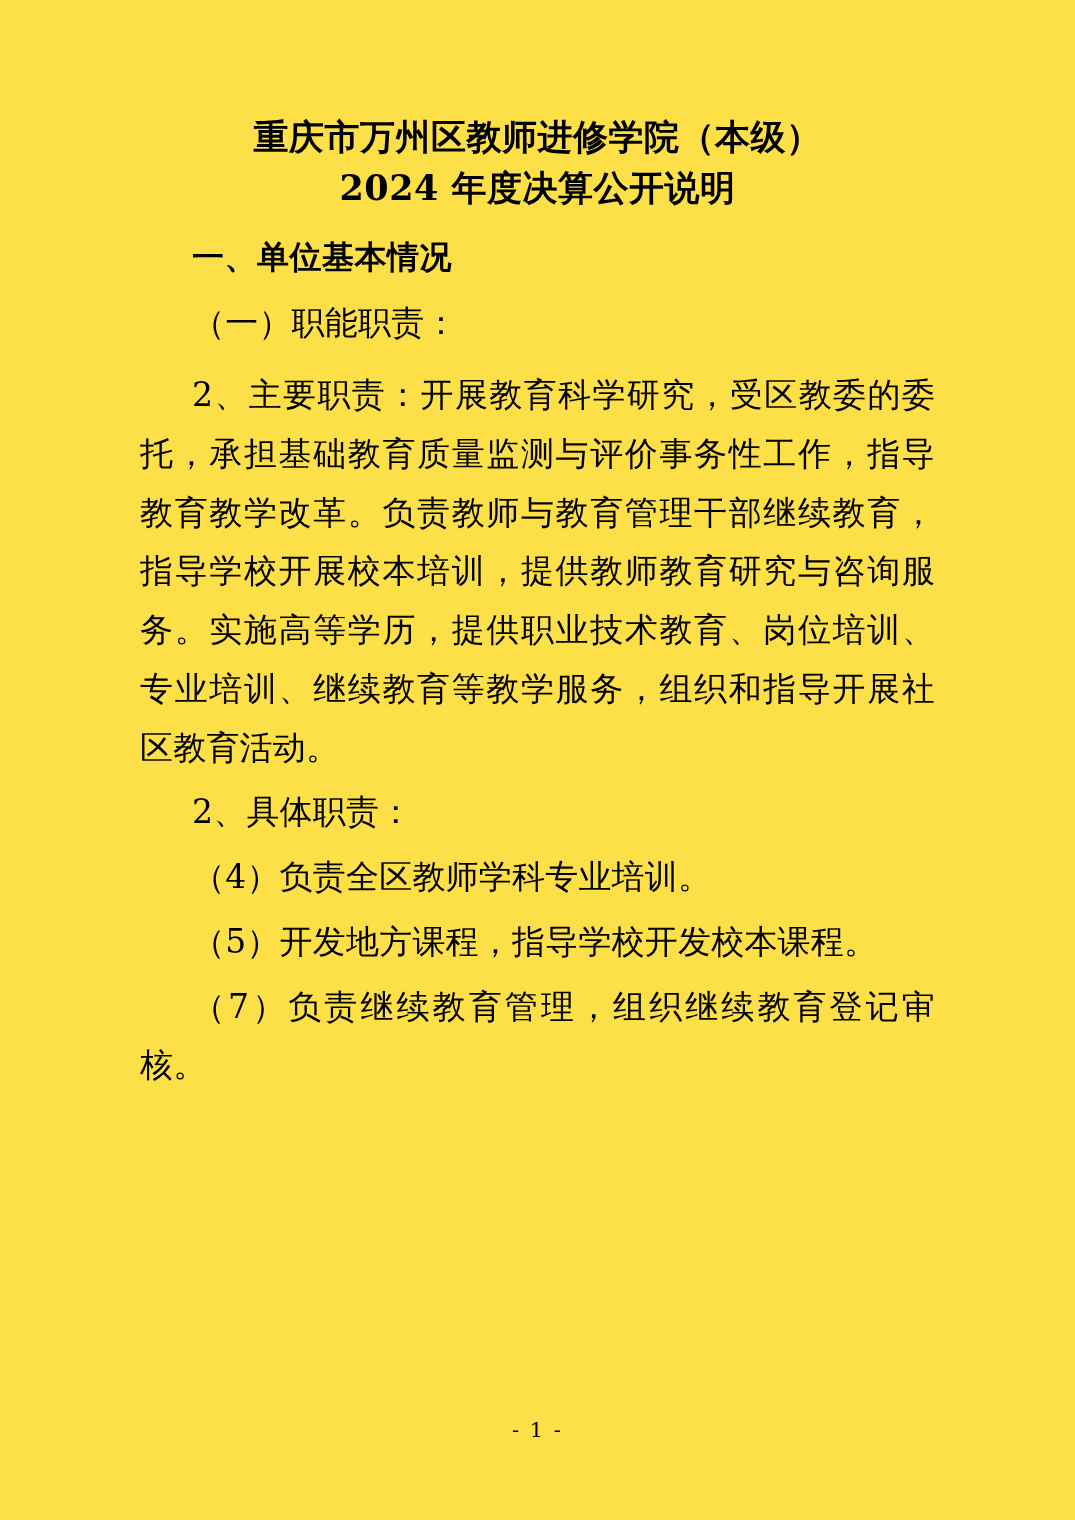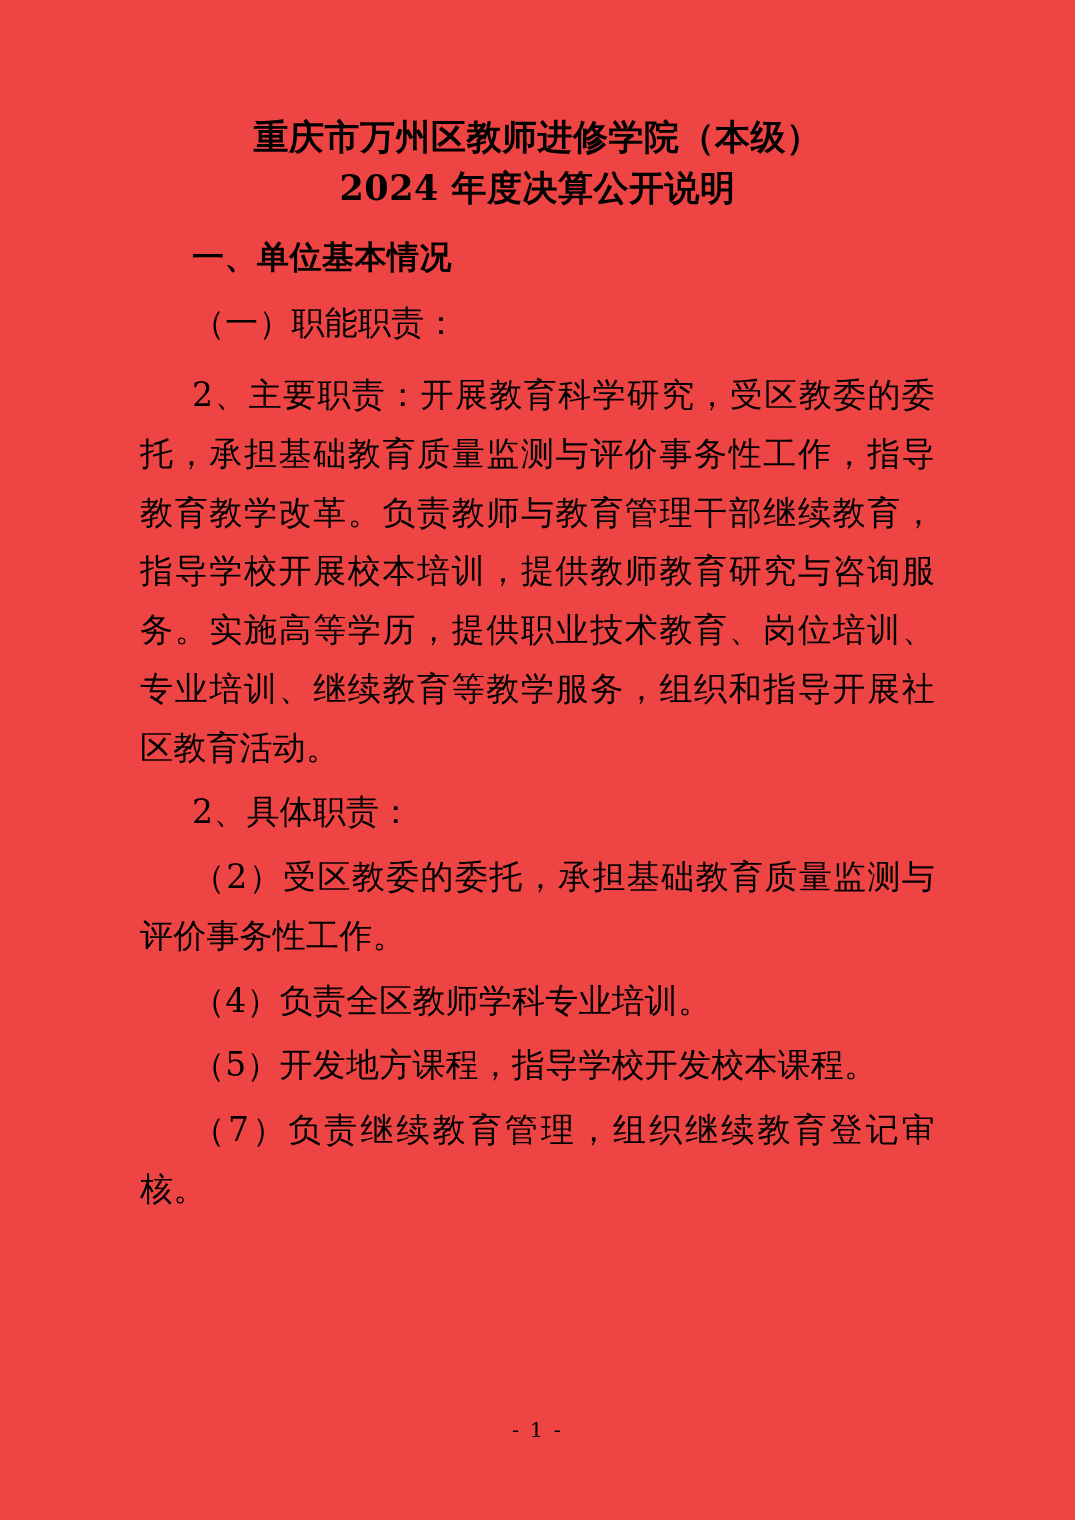--- a/index.html
+++ b/index.html
@@ -4,21 +4,21 @@
 <style>
   html, body {
     margin: 0;
     padding: 0;
     background: #ffffff;
   }
   .page {
     position: relative;
     width: 1075px;
     height: 1520px;
-    background: #ef4444;
+    background: #fde047;
     margin: 0 auto;
     box-sizing: border-box;
     padding: 112px 140px 0 140px;
     font-family: "DejaVu Serif", "Liberation Serif", serif;
     color: #000000;
     overflow: hidden;
   }
   .doc-title {
     text-align: center;
     font-size: 35px;
@@ -68,20 +68,19 @@
   <h1 class="doc-title">
     <span class="line">重庆市万州区教师进修学院（本级）</span>
     <span class="line">2024 年度决算公开说明</span>
   </h1>
 
   <h2 class="section-heading">一、单位基本情况</h2>
 
   <p class="para">（一）职能职责：</p>
   <p class="para">2、主要职责：开展教育科学研究，受区教委的委托，承担基础教育质量监测与评价事务性工作，指导教育教学改革。负责教师与教育管理干部继续教育，指导学校开展校本培训，提供教师教育研究与咨询服务。实施高等学历，提供职业技术教育、岗位培训、专业培训、继续教育等教学服务，组织和指导开展社区教育活动。</p>
   <p class="para tight">2、具体职责：</p>
-  <p class="para tight">（2）受区教委的委托，承担基础教育质量监测与评价事务性工作。</p>
   <p class="para tight">（4）负责全区教师学科专业培训。</p>
   <p class="para tight">（5）开发地方课程，指导学校开发校本课程。</p>
   <p class="para tight">（7）负责继续教育管理，组织继续教育登记审核。</p>
 
   <div class="page-number">- 1 -</div>
 
 </div>
 
 </body></html>

